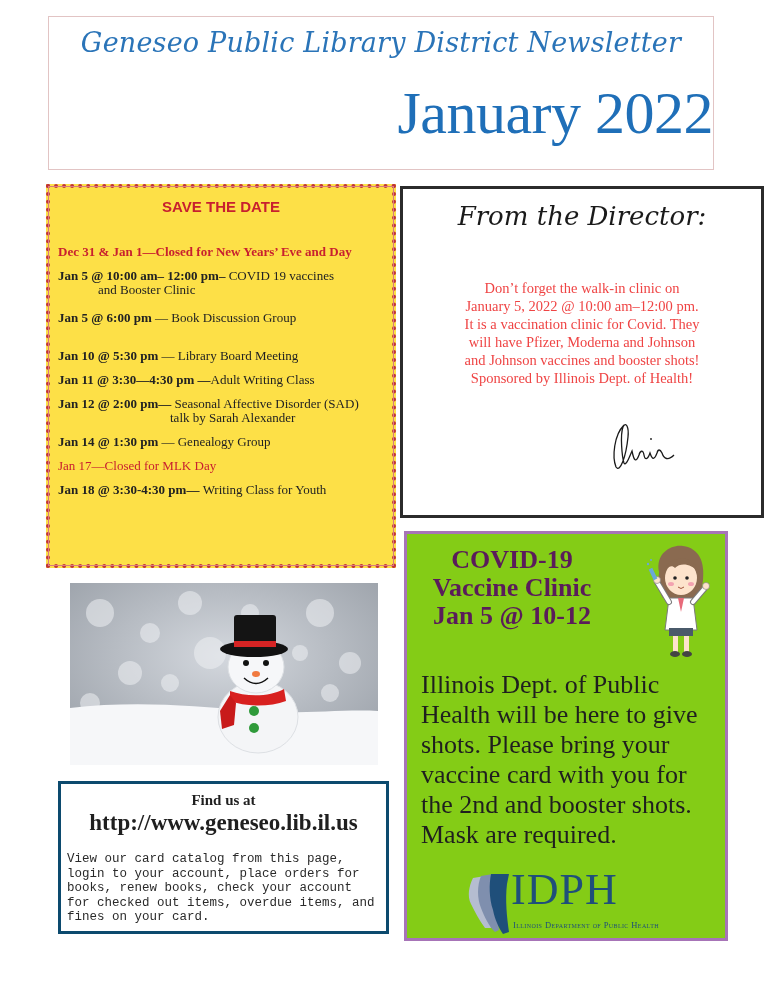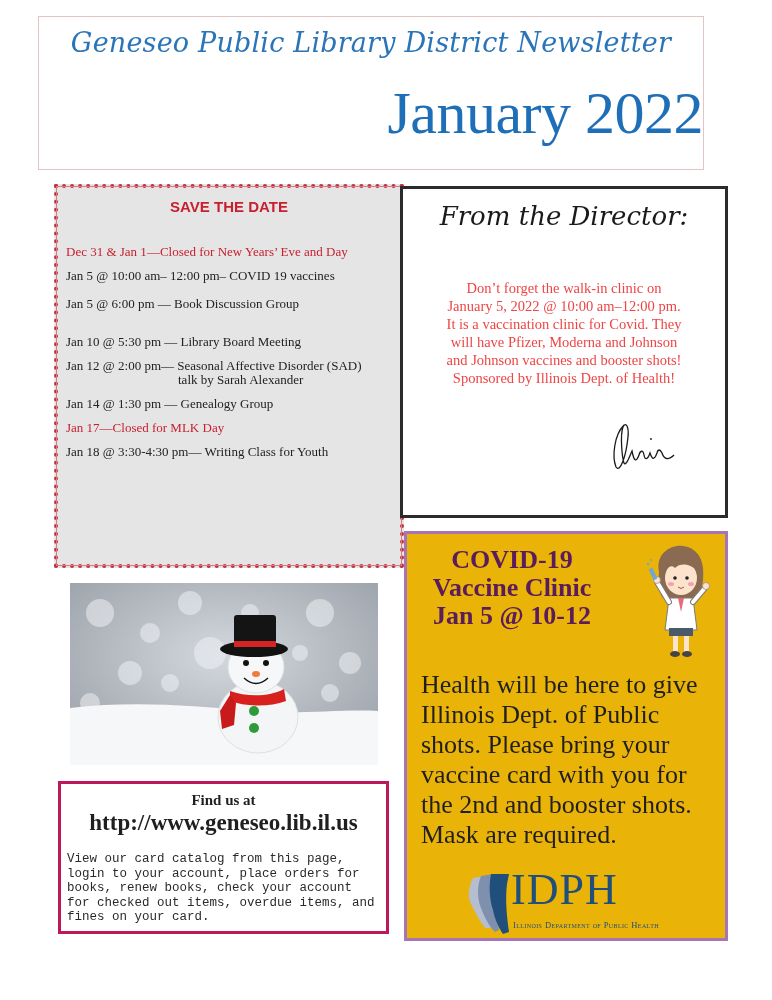--- a/index.html
+++ b/index.html
@@ -1,79 +1,83 @@
 <!DOCTYPE html>
 <html><head>
 <meta charset="utf-8">
 <style>
   html, body { margin: 0; padding: 0; background: #ffffff; }
   body { width: 772px; height: 1000px; position: relative; overflow: hidden; font-family: "Liberation Serif", serif; color: #222; }
   .abs { position: absolute; box-sizing: border-box; }
 
   
-  #header { left: 38px; top: 16px; width: 666px; height: 154px; border: 1px solid #e2c4c4; background: #fff; }
+  #header { left: 48px; top: 16px; width: 666px; height: 154px; border: 1px solid #e2c4c4; background: #fff; }
   #header .nl-title { position: absolute; left: 0; right: 0; top: 10px; text-align: center; font-family: "DejaVu Serif", serif; font-style: italic; font-size: 27px; color: #2a74b8; letter-spacing: 0.2px; }
   #header .month { position: absolute; left: 0; right: 0; top: 62px; text-align: right; font-family: "Liberation Serif", serif; font-size: 60px; color: #1f6fb8; letter-spacing: -0.5px; }
 
   
-  #save { left: 54px; top: 184px; width: 350px; height: 384px; border: 4px dotted #c0323a; outline: 1px solid #d97a80; outline-offset: -3px; background: #e5e5e5; }
+  #save { left: 46px; top: 184px; width: 350px; height: 384px; border: 4px dotted #c0323a; outline: 1px solid #d97a80; outline-offset: -3px; background: #fde047; }
   #save .st-title { position: absolute; left: 0; right: 0; top: 10px; text-align: center; font-family: "Liberation Sans", sans-serif; font-weight: bold; font-size: 15px; color: #c8202f; }
   #save .events { position: absolute; left: 8px; top: 57px; right: 6px; font-size: 13px; line-height: 14px; }
   .ev { margin-bottom: 10px; }
   .ev.red { color: #c8202f; }
-  .ev .dt { font-weight: normal; text-align: right; }
+  .ev .dt { font-weight: bold; text-align: right; }
   .ev .desc { font-weight: normal; }
   .ev .cont { display: block; }
 
   
-  #director { left: 400px; top: 186px; width: 328px; height: 332px; border: 3px solid #2b2b2b; background: #fff; }
+  #director { left: 400px; top: 186px; width: 364px; height: 332px; border: 3px solid #2b2b2b; background: #fff; }
   #director .d-title { position: absolute; left: 0; right: 0; top: 12px; text-align: center; font-family: "DejaVu Serif", serif; font-style: italic; font-size: 26px; color: #1a1a1a; }
   #director .d-body { position: absolute; left: 10px; right: 10px; top: 90px; text-align: center; font-size: 14.5px; line-height: 18px; color: #ef4444; }
   #director .sig { position: absolute; left: 207px; top: 89%; }
 
   
-  #clinic { left: 404px; top: 531px; width: 324px; height: 410px; border: 3px solid #a774b7; background: #eab308; }
+  #clinic { left: 404px; top: 531px; width: 324px; height: 410px; border: 3px solid #a774b7; background: #84cc16; }
   #clinic .c-head { position: absolute; left: 10px; top: 12px; width: 190px; text-align: center; font-weight: bold; font-size: 26px; line-height: 28px; color: #5a1c5a; }
   #clinic .nurse { position: absolute; left: 238px; top: 8px; }
   #clinic .c-body { position: absolute; left: 14px; right: 4px; top: 136px; font-size: 26px; line-height: 30px; color: #1f1f1f; }
   #clinic .idph { position: absolute; left: 58px; top: 336px; width: 232px; height: 66px; }
   #clinic .idph .letters { position: absolute; left: 46px; top: -6px; font-family: "Liberation Serif", serif; font-size: 44px; color: #1f4f7a; letter-spacing: 1px; }
   #clinic .idph .sub { position: absolute; left: 48px; top: 50px; font-family: "Liberation Serif", serif; font-size: 8.5px; color: #1f4f7a; letter-spacing: 0.4px; font-variant: small-caps; }
 
   
   #photo { left: 70px; top: 583px; width: 308px; height: 182px; overflow: hidden; }
 
   
-  #findus { left: 58px; top: 781px; width: 331px; height: 153px; border: 3px solid #be185d; background: #fff; }
+  #findus { left: 58px; top: 781px; width: 331px; height: 153px; border: 3px solid #0c4a6e; background: #fff; }
   #findus .f1 { position: absolute; left: 0; right: 0; top: 8px; text-align: center; font-weight: bold; font-size: 15px; color: #1f1f1f; }
   #findus .f2 { position: absolute; left: 0; right: 0; top: 26px; text-align: center; font-weight: bold; font-size: 23px; color: #1f1f1f; }
   #findus .f3 { position: absolute; left: 6px; right: 6px; top: 68px; font-size: 12.5px; line-height: 14.5px; color: #2a2a2a; font-family: Liberation Mono, monospace; }
 </style>
 </head>
 <body>
 
 <div id="header" class="abs">
   <div class="nl-title">Geneseo Public Library District Newsletter</div>
   <div class="month">January 2022</div>
 </div>
 
 <div id="save" class="abs">
   <div class="st-title">SAVE THE DATE</div>
   <div class="events">
     <div class="ev red">
       <span class="dt">Dec 31 &amp; Jan 1</span><span class="dt">—</span><span class="dt">Closed for New Years’ Eve and Day</span>
     </div>
     <div class="ev">
       <span class="dt">Jan 5 @ 10:00 am– 12:00 pm</span><span class="dt">– </span><span class="desc">COVID 19 vaccines</span>
+      <span class="desc cont" style="padding-left:40px">and Booster Clinic</span>
     </div>
     <div class="ev" style="margin-top:14px">
       <span class="dt">Jan 5 @ 6:00 pm</span><span class="desc"> — </span><span class="desc">Book Discussion Group</span>
     </div>
     <div class="ev" style="margin-top:24px">
       <span class="dt">Jan 10 @ 5:30 pm</span><span class="desc"> — </span><span class="desc">Library Board Meeting</span>
+    </div>
+    <div class="ev">
+      <span class="dt">Jan 11 @ 3:30—4:30 pm</span><span class="dt"> —</span><span class="desc">Adult Writing Class</span>
     </div>
     <div class="ev">
       <span class="dt">Jan 12 @ 2:00 pm</span><span class="dt">— </span><span class="desc">Seasonal Affective Disorder (SAD)</span>
       <span class="desc cont" style="padding-left:112px">talk by Sarah Alexander</span>
     </div>
     <div class="ev">
       <span class="dt">Jan 14 @ 1:30 pm</span><span class="desc"> — </span><span class="desc">Genealogy Group</span>
     </div>
     <div class="ev red">
       <span class="desc">Jan 17</span><span class="desc">—</span><span class="desc">Closed for MLK Day</span>
@@ -133,22 +137,22 @@
     <circle cx="3" cy="22" r="1.2" fill="#6aa8d8"></circle>
     <circle cx="6" cy="18" r="1" fill="#6aa8d8"></circle>
 
     <rect x="24" y="86" width="24" height="8" fill="#4a5a6a"></rect>
     <rect x="28" y="94" width="5" height="16" fill="#fde3cc"></rect>
     <rect x="39" y="94" width="5" height="16" fill="#fde3cc"></rect>
     <ellipse cx="30" cy="112" rx="5" ry="3" fill="#444"></ellipse>
     <ellipse cx="42" cy="112" rx="5" ry="3" fill="#444"></ellipse>
   </svg>
   <div class="c-body">
+    <div>Illinois Dept. of Public</div>
     <div>Health will be here to give</div>
-    <div>Illinois Dept. of Public</div>
     <div>shots.  Please bring your</div>
     <div>vaccine card with you for</div>
     <div>the 2nd and booster shots.</div>
     <div>Mask are required.</div>
   </div>
   <div class="idph">
     <svg width="48" height="66" viewBox="0 0 48 66" style="position:absolute;left:0;top:0">
       <path d="M8 8 C 4 16, 2 26, 6 34 C 10 42, 14 50, 20 58 L 26 58 C 24 46, 22 30, 24 14 L 20 6 Z" fill="#b5bdd0"></path>
       <path d="M16 6 C 12 16, 12 28, 16 38 C 20 48, 24 56, 30 62 L 34 60 C 32 46, 30 30, 32 14 L 28 4 Z" fill="#7f8fae"></path>
       <path d="M26 4 C 24 14, 24 28, 28 40 C 30 50, 34 58, 38 64 L 44 62 C 42 48, 40 30, 42 14 L 44 4 Z" fill="#1f4f7a"></path>

